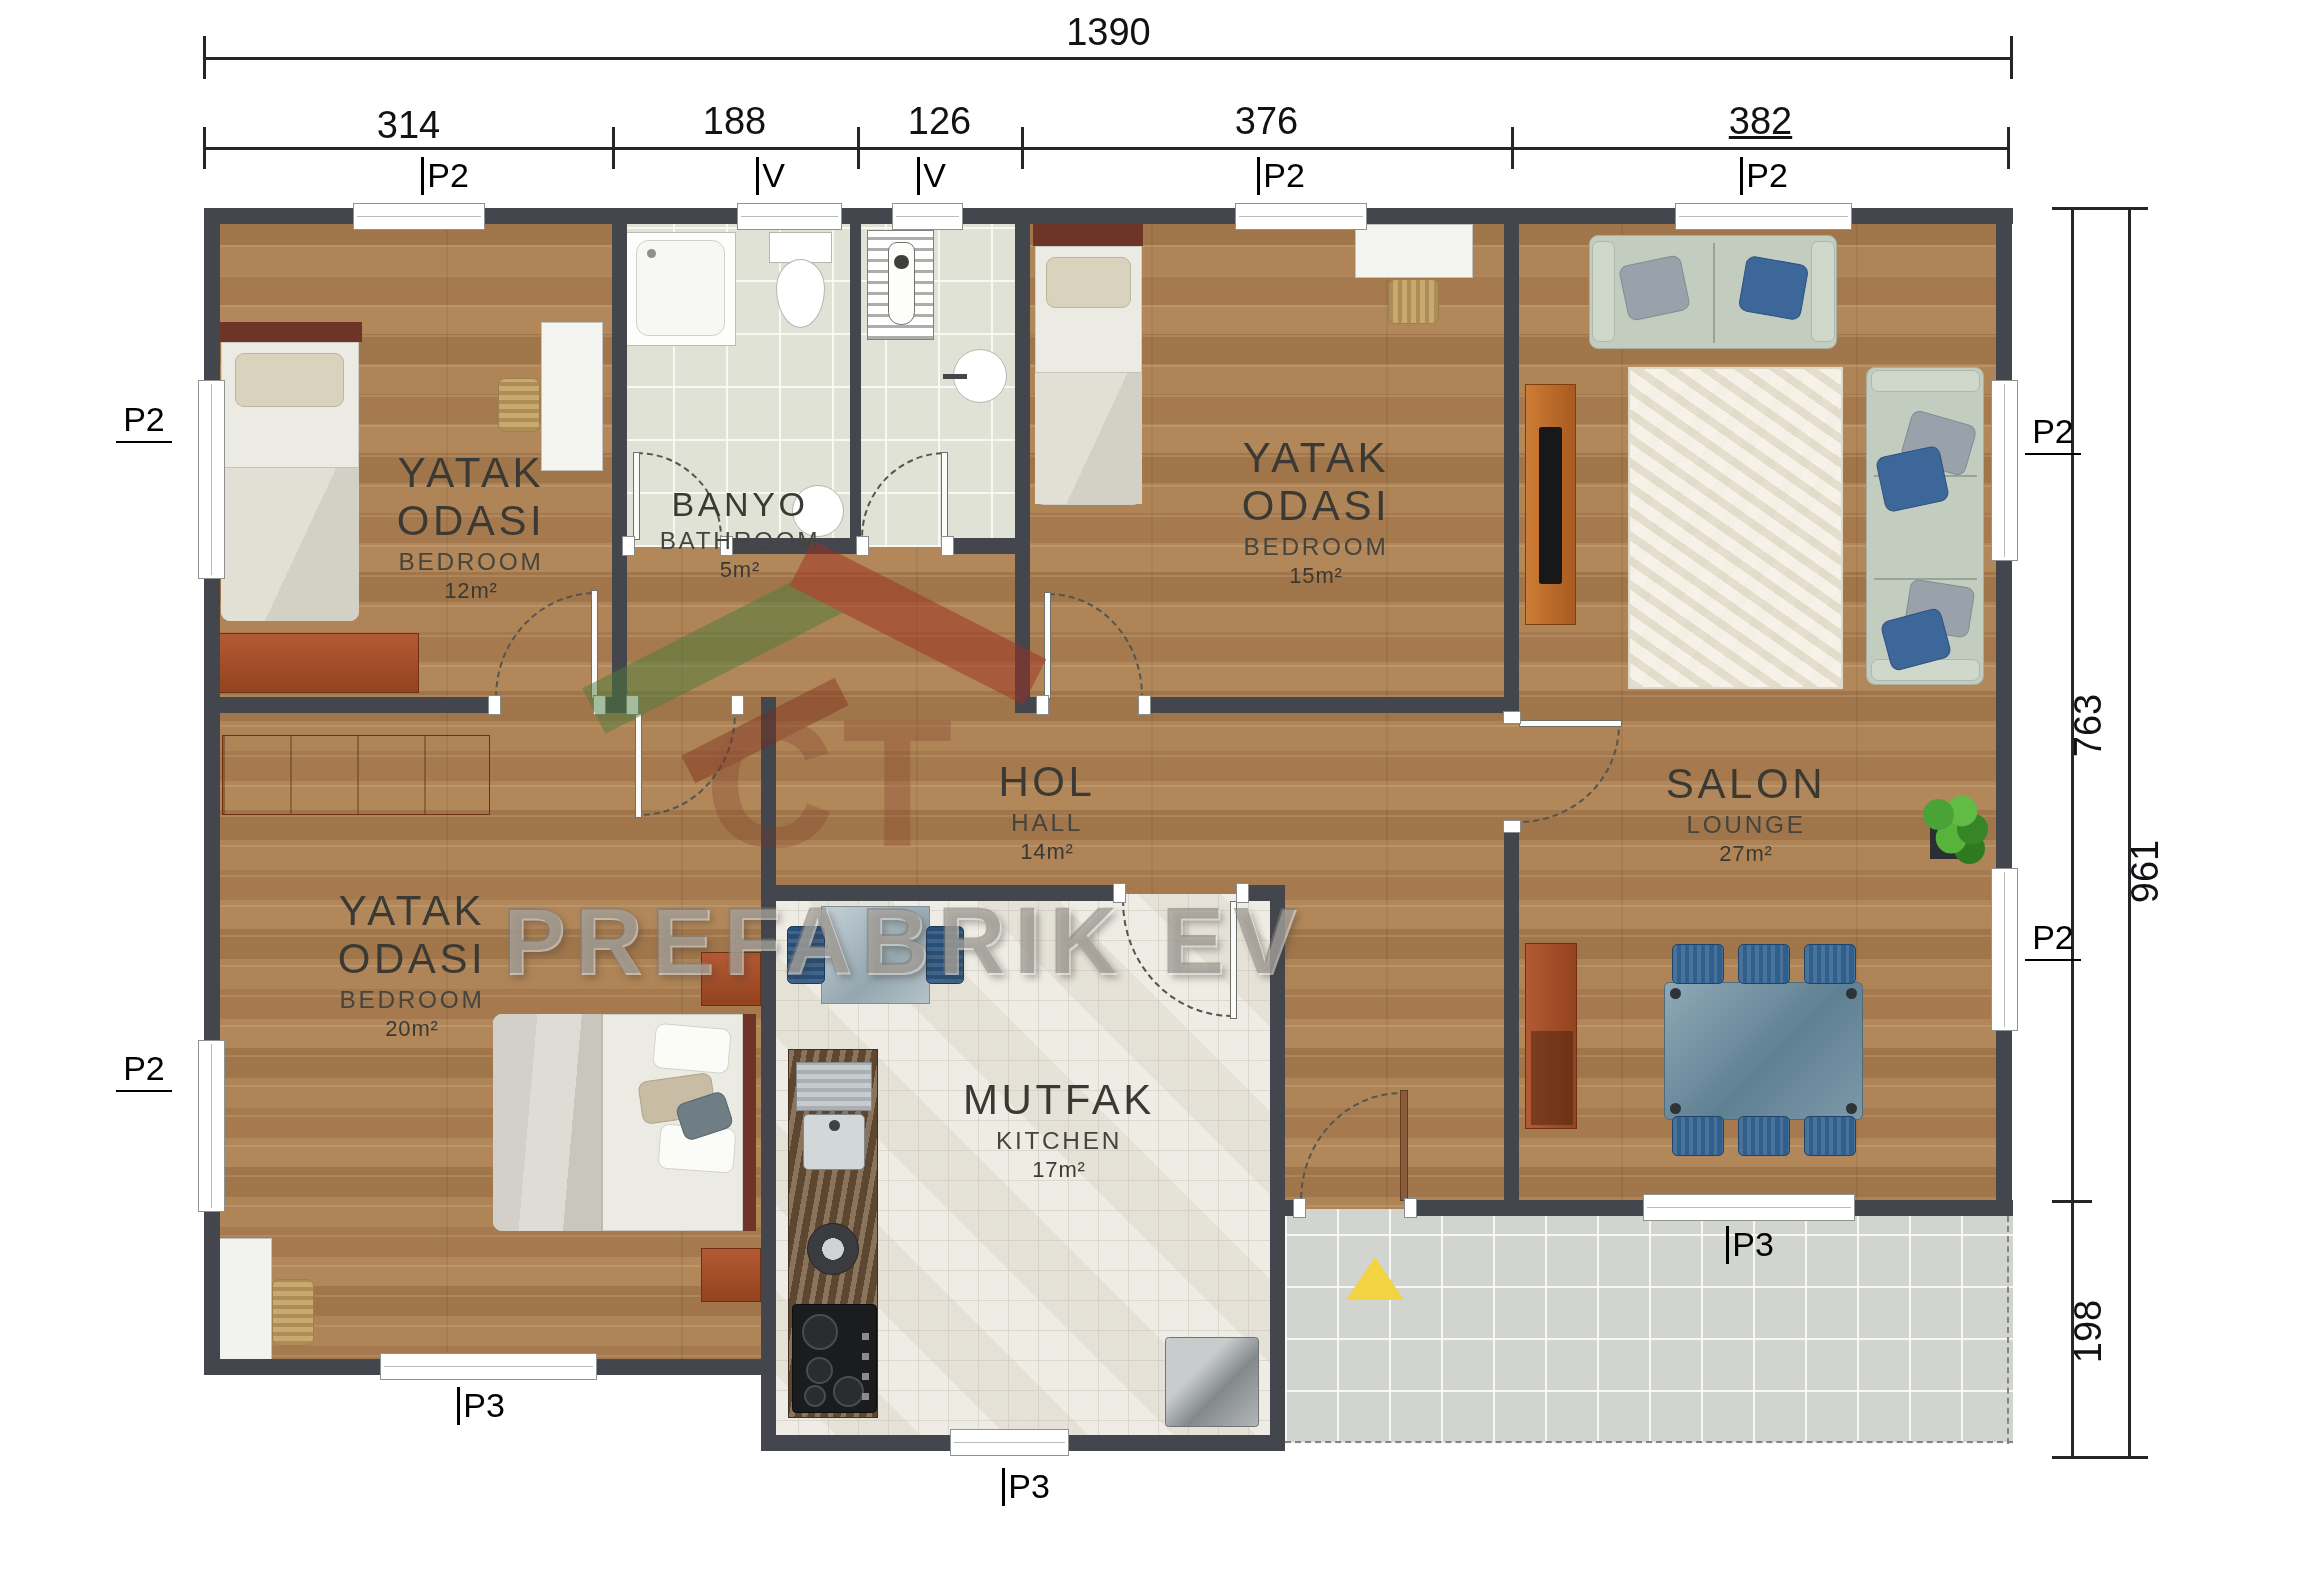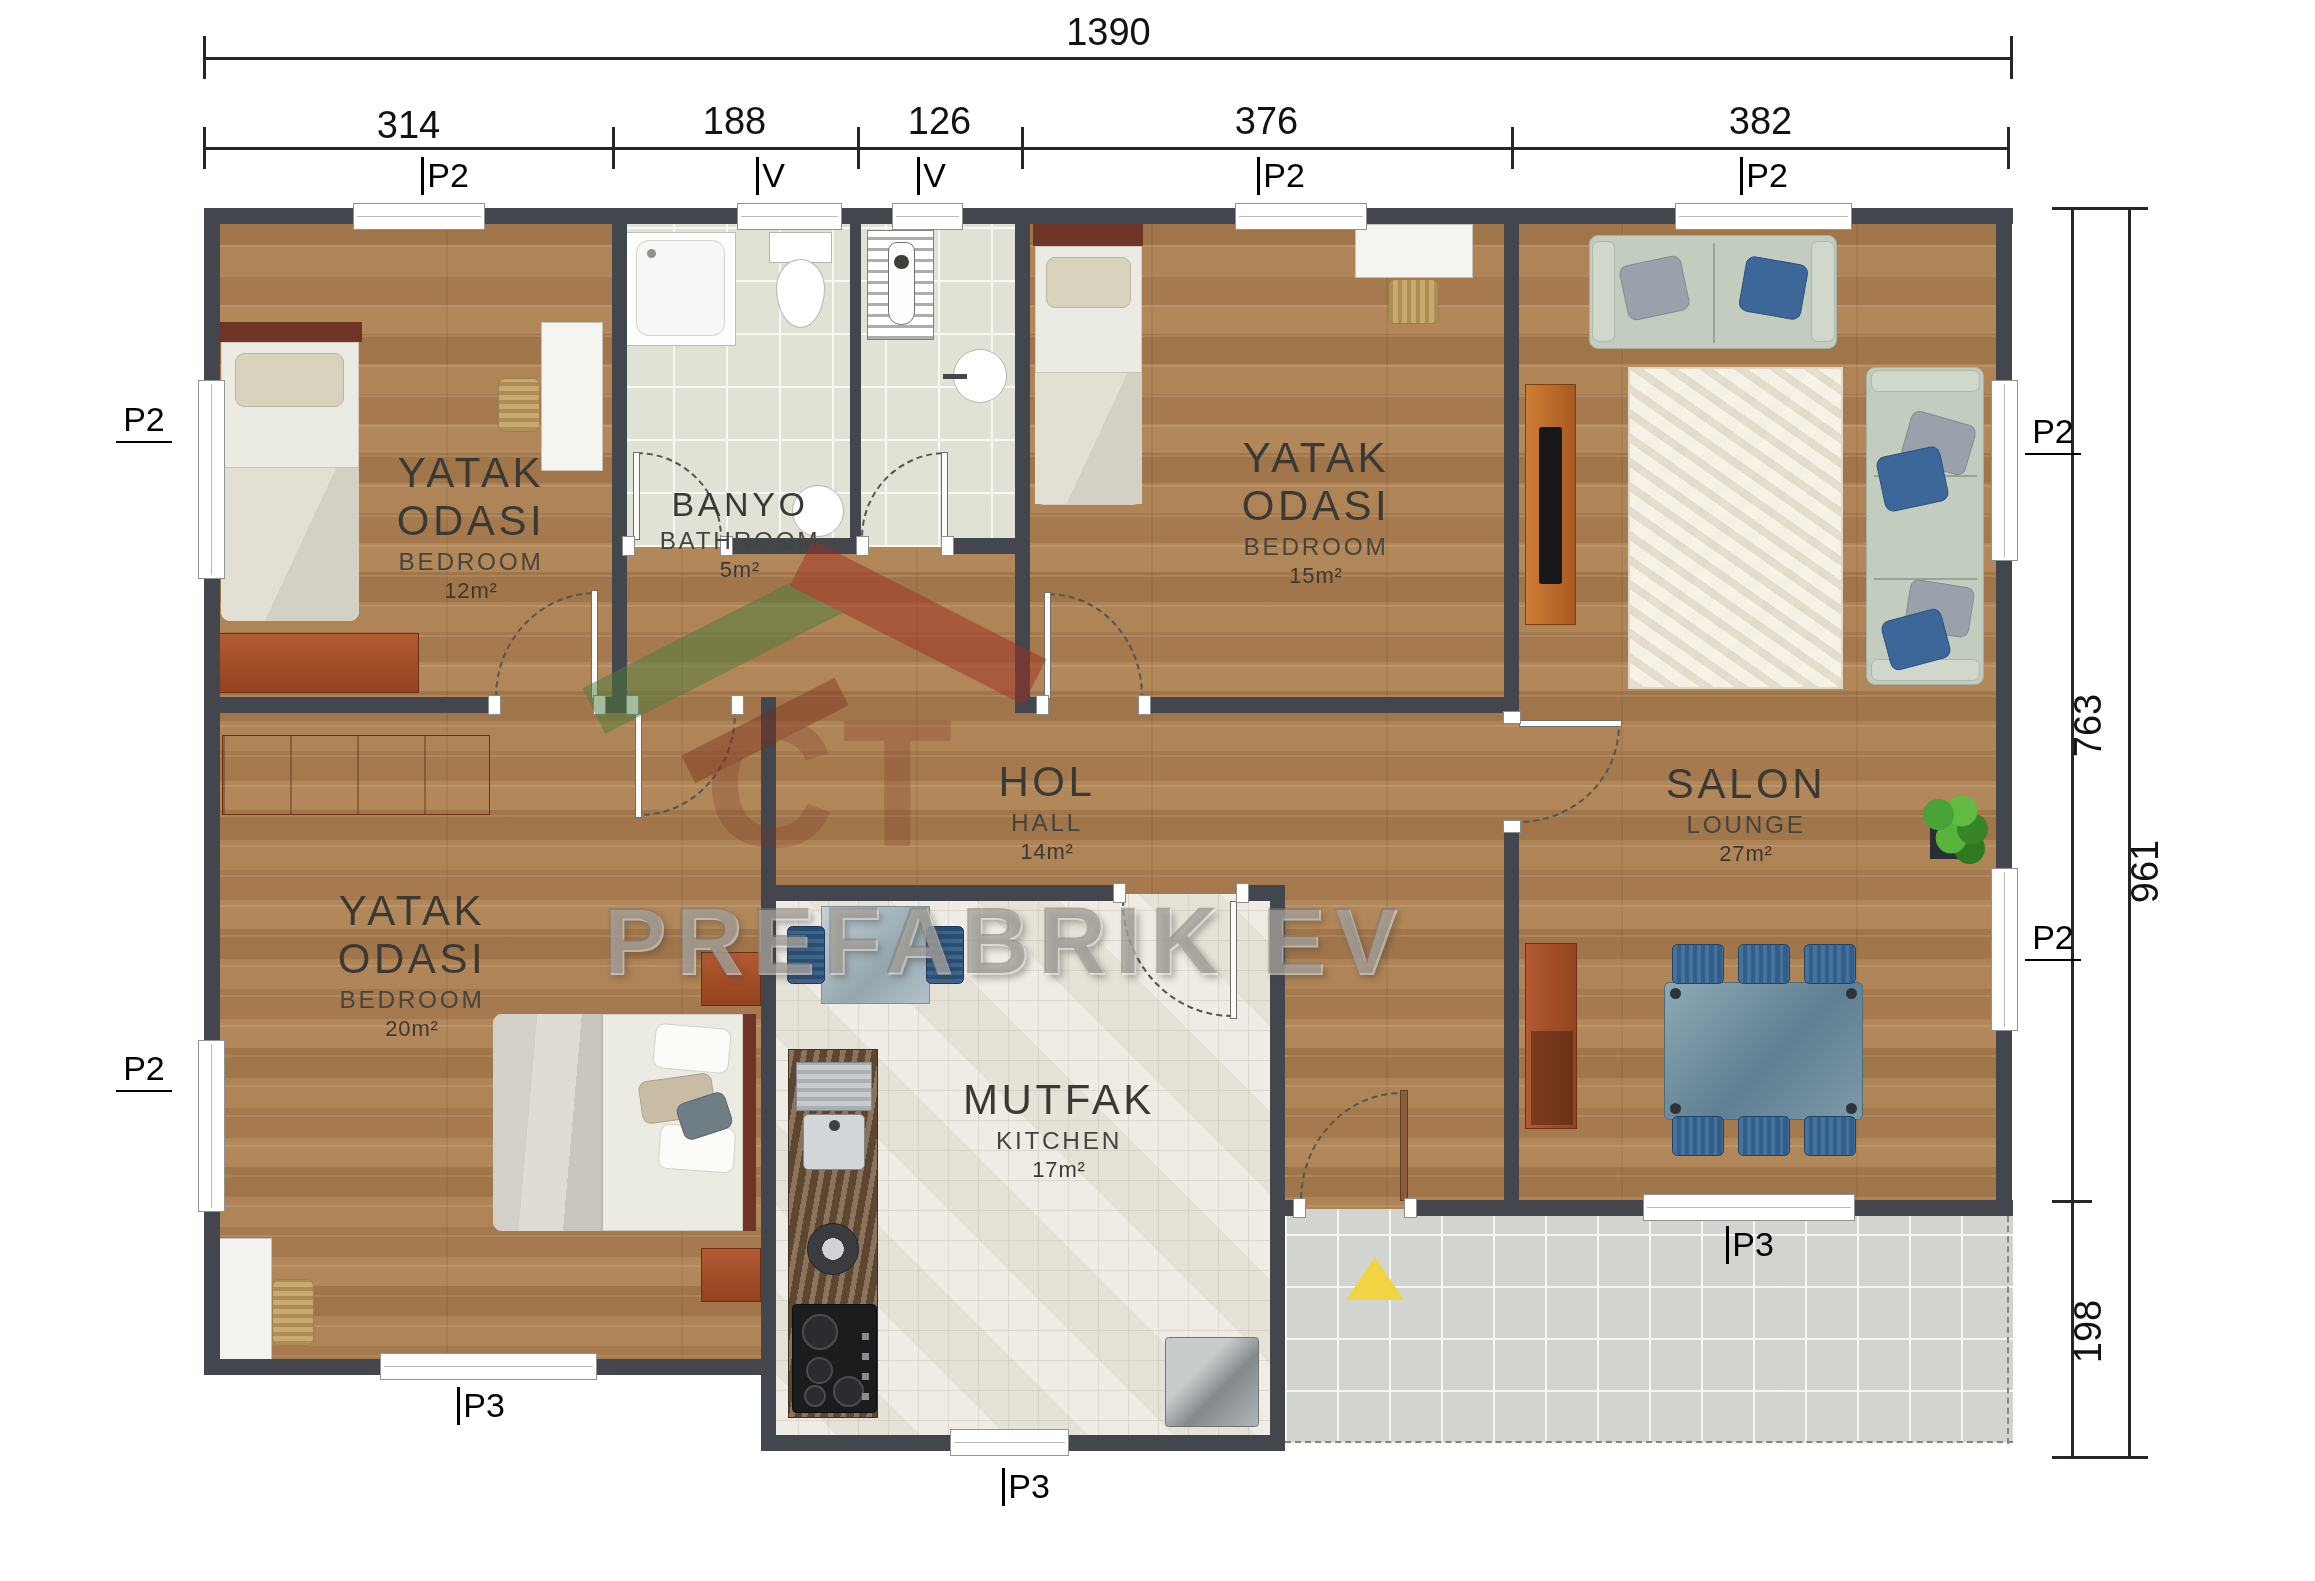--- a/index.html
+++ b/index.html
@@ -295,21 +295,21 @@
   <div class="arc nw" style="left:1300px;top:1092px;width:102px;height:108px;">
       <i></i>
     </div>
 
   <div class="wm" style="left:561px;top:543px;width:543px;height:380px;opacity:0.5;">
     <div class="abs" style="left:18px;top:81px;width:271px;height:51px;background:#4e7d3e;transform:rotate(-27deg);"></div>
     <div class="abs" style="left:226px;top:54px;width:262px;height:51px;background:#a03020;transform:rotate(27deg);"></div>
     <div class="abs" style="left:118px;top:172px;width:172px;height:31px;background:#7c2918;transform:rotate(-27deg);opacity:0.8;"></div>
     <div class="abs" style="left:81px;top:136px;width:380px;text-align:center;font-size:181px;font-weight:bold;color:rgba(125,55,38,0.55);letter-spacing:7.2px;">CT</div>
   </div>
-  <div class="wm" style="left:502px;top:887px;width:1004px;text-align:center;font-size:94px;font-weight:bold;letter-spacing:9px;color:rgba(130,124,115,0.55);text-shadow:1.8px 1.8px 0 rgba(255,255,255,0.5),4.5px 4.5px 7.2px rgba(70,64,58,0.4);">PREFABRIK EV</div>
+  <div class="wm" style="left:502px;top:887px;width:1004px;font-size:94px;font-weight:bold;letter-spacing:9px;color:rgba(130,124,115,0.55);text-shadow:1.8px 1.8px 0 rgba(255,255,255,0.5),4.5px 4.5px 7.2px rgba(70,64,58,0.4);">PREFABRIK EV</div>
 
   <div class="rlabel" style="left:317px;top:449px;">
     <div class="rl-t">YATAK ODASI</div>
     <div class="rl-s">BEDROOM</div>
     <div class="rl-a">12m²</div>
   </div>
   <div class="rlabel" style="left:586px;top:485px;">
     <div class="rl-t" style="font-size:34px;">BANYO</div>
     <div class="rl-s">BATHROOM</div>
     <div class="rl-a">5m²</div>
@@ -349,21 +349,21 @@
   <div class="dline" style="left:203px;top:127px;width:2.7px;height:42px;"></div>
   <div class="dline" style="left:612px;top:127px;width:2.7px;height:42px;"></div>
   <div class="dline" style="left:857px;top:127px;width:2.7px;height:42px;"></div>
   <div class="dline" style="left:1021px;top:127px;width:2.7px;height:42px;"></div>
   <div class="dline" style="left:1511px;top:127px;width:2.7px;height:42px;"></div>
   <div class="dline" style="left:2007px;top:127px;width:2.7px;height:42px;"></div>
   <div class="dim" style="left:318px;top:104px;width:181px;">314</div>
   <div class="dim" style="left:644px;top:100px;width:181px;">188</div>
   <div class="dim" style="left:849px;top:100px;width:181px;">126</div>
   <div class="dim" style="left:1176px;top:100px;width:181px;">376</div>
-  <div class="dim" style="left:1670px;top:100px;width:181px;">382</div>
+  <div class="dim" style="left:1670px;top:100px;width:181px;text-decoration:underline;">382</div>
 
   <div class="dline" style="left:2071px;top:208px;width:2.7px;height:993px;"></div>
   <div class="dline" style="left:2071px;top:1201px;width:2.7px;height:257px;"></div>
   <div class="dline" style="left:2128px;top:208px;width:2.7px;height:1250px;"></div>
   <div class="dline" style="left:2052px;top:207px;width:96px;height:2.7px;"></div>
   <div class="dline" style="left:2052px;top:1200px;width:40px;height:2.7px;"></div>
   <div class="dline" style="left:2052px;top:1456px;width:96px;height:2.7px;"></div>
   <div class="dim dimv" style="left:2034px;top:704px;width:109px;">763</div>
   <div class="dim dimv" style="left:2091px;top:850px;width:109px;">961</div>
   <div class="dim dimv" style="left:2034px;top:1310px;width:109px;">198</div>

